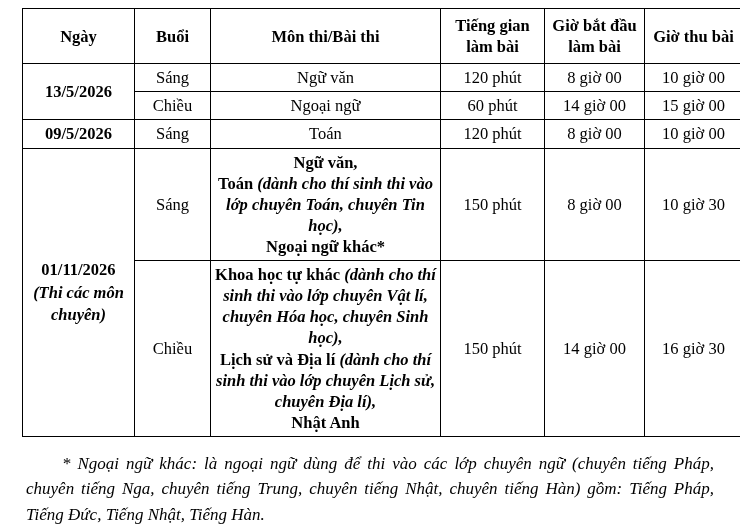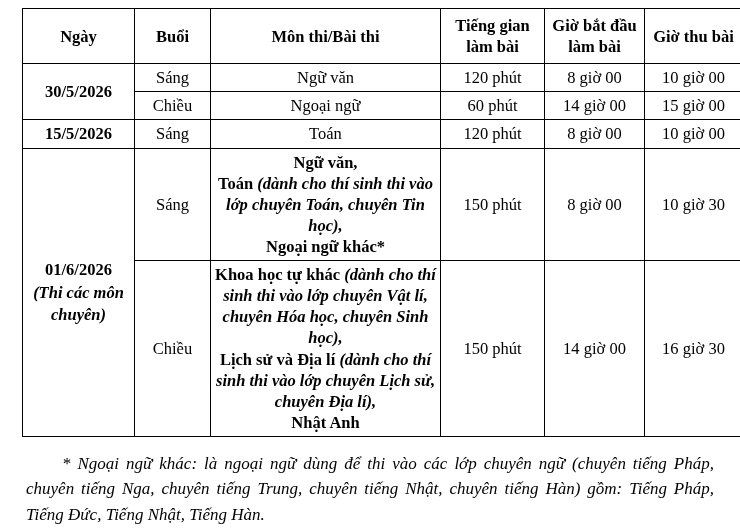--- a/index.html
+++ b/index.html
@@ -92,48 +92,48 @@
         <th>Buổi</th>
         <th>Môn thi/Bài thi</th>
         <th>Tiếng gian làm bài</th>
         <th>Giờ bắt đầu làm bài</th>
         <th>Giờ thu bài</th>
       </tr>
     </thead>
     <tbody>
 
       <tr>
-        <td class="cell-date" rowspan="2">30/5/2026</td>
+        <td class="cell-date" rowspan="2">13/5/2026</td>
         <td>Sáng</td>
         <td>Ngữ văn</td>
         <td>120 phút</td>
         <td>8 giờ 00</td>
         <td>10 giờ 00</td>
       </tr>
 
       <tr>
         <td>Chiều</td>
         <td>Ngoại ngữ</td>
         <td>60 phút</td>
         <td>14 giờ 00</td>
         <td>15 giờ 00</td>
       </tr>
 
       <tr>
-        <td class="cell-date">15/5/2026</td>
+        <td class="cell-date">09/5/2026</td>
         <td>Sáng</td>
         <td>Toán</td>
         <td>120 phút</td>
         <td>8 giờ 00</td>
         <td>10 giờ 00</td>
       </tr>
 
       <tr>
         <td class="cell-date" rowspan="2">
-          <span>01/6/2026</span>
+          <span>01/11/2026</span>
           <span class="sub">(Thi các môn chuyên)</span>
         </td>
         <td>Sáng</td>
         <td class="subject-multi">
           <span>Ngữ văn,</span><br>
           <span>Toán </span><span class="ital">(dành cho thí sinh thi vào lớp chuyên Toán, chuyên Tin học),</span><br>
           <span>Ngoại ngữ khác*</span>
         </td>
         <td>150 phút</td>
         <td>8 giờ 00</td>

